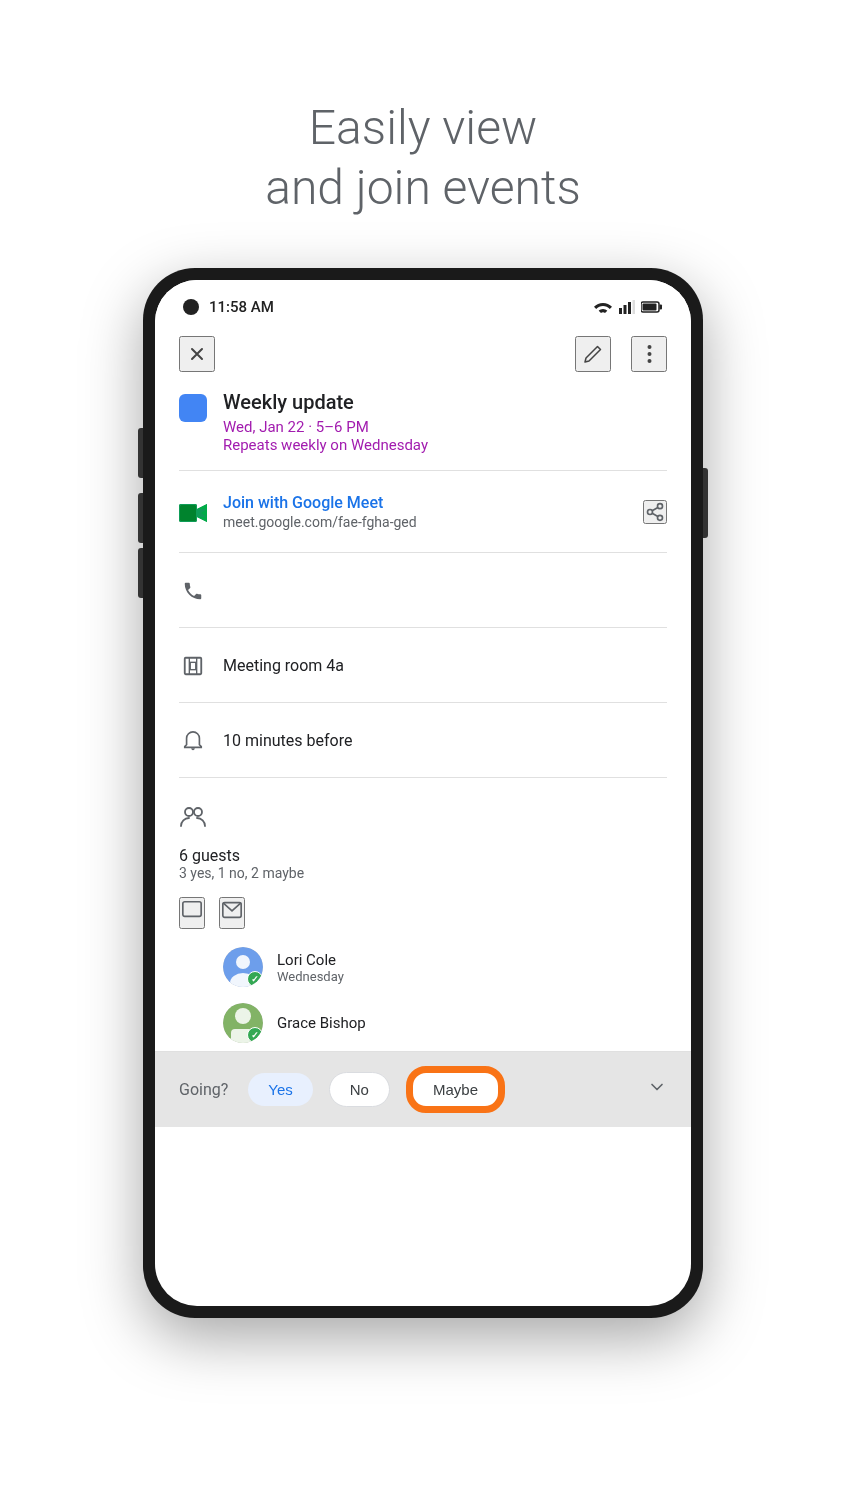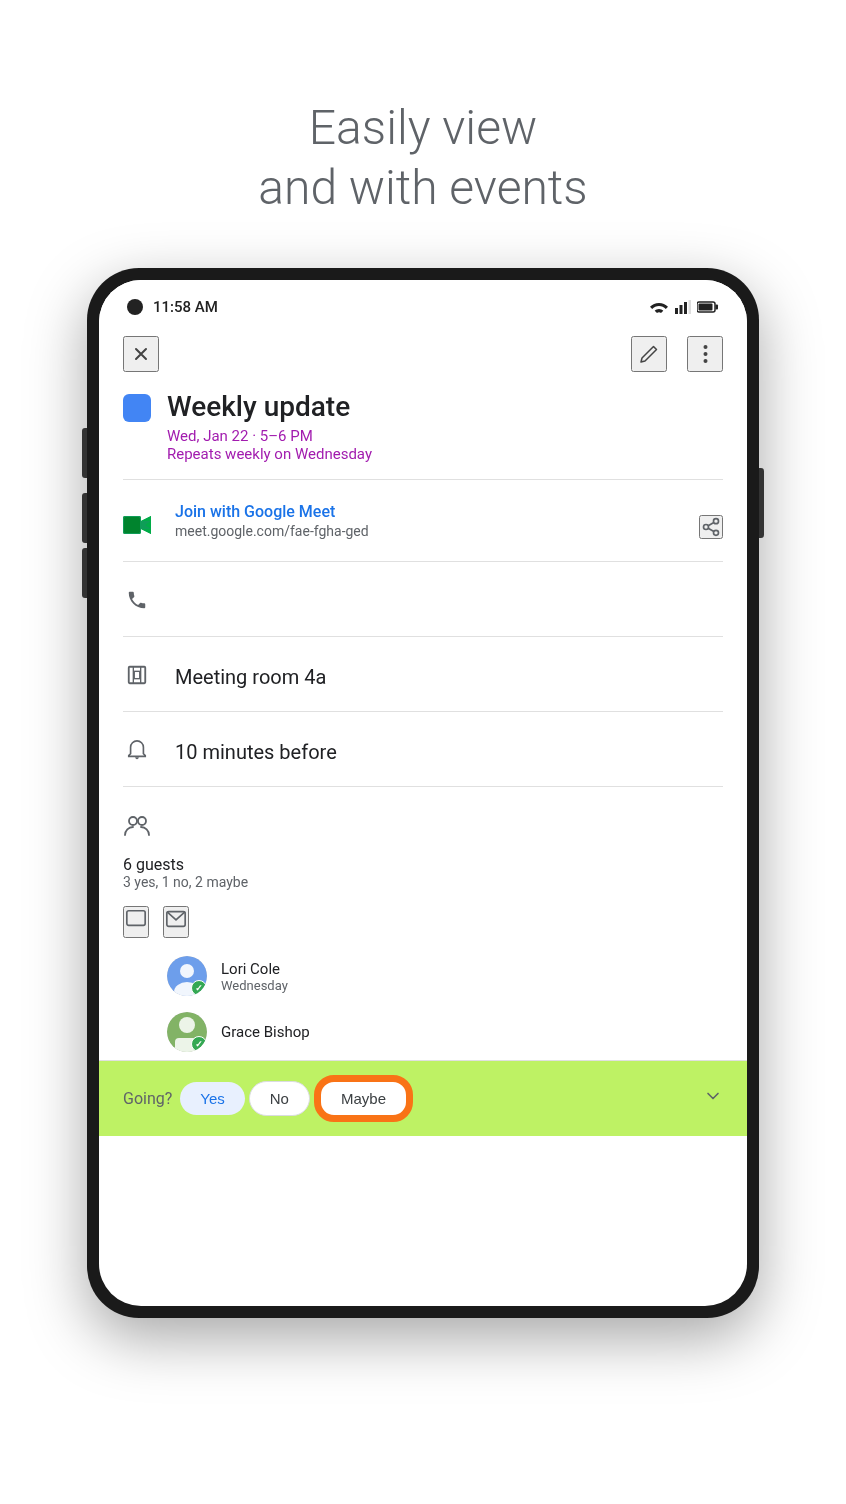--- a/index.html
+++ b/index.html
@@ -22,21 +22,21 @@
     .page-header h1 {
       font-size: 48px;
       font-weight: 300;
       color: #5f6368;
       line-height: 1.25;
       margin-top: 38px;
     }
 
     
     .phone-shell {
-      width: 672px;
+      width: 560px;
       min-height: 1050px;
       background: #1a1a1a;
       border-radius: 52px;
       padding: 12px;
       box-shadow: 0 20px 60px rgba(0,0,0,0.35);
       position: relative;
     }
 
     
     .phone-shell::before {
@@ -137,42 +137,42 @@
     }
     .event-color-dot {
       width: 28px;
       height: 28px;
       background: #4285F4;
       border-radius: 6px;
       flex-shrink: 0;
       margin-top: 4px;
     }
     .event-title-info h2 {
-      font-size: 28px;
+      font-size: 20px;
       font-weight: 500;
       color: #202124;
       margin-bottom: 4px;
     }
     .event-date, .event-repeat {
       font-size: 15px;
       color: #a21caf;
     }
 
     
     .divider {
       height: 1px;
       background: #e0e0e0;
       margin: 12px 0;
     }
 
     
     .info-row {
       display: flex;
-      align-items: flex-end;
-      gap: 24px;
+      align-items: center;
+      gap: 16px;
       padding: 10px 0;
     }
     .info-icon {
       width: 28px;
       height: 28px;
       flex-shrink: 0;
       display: flex;
       align-items: center;
       justify-content: center;
       color: #5f6368;
@@ -188,21 +188,21 @@
       font-weight: 500;
       cursor: pointer;
     }
     .info-sub {
       color: #5f6368;
       font-size: 14px;
       margin-top: 2px;
     }
     .info-plain {
       color: #202124;
-      font-size: 20px;
+      font-size: 16px;
     }
     .info-secondary-link {
       color: #1a73e8;
       font-size: 14px;
       cursor: pointer;
       margin-top: 4px;
     }
     .share-icon-btn {
       display: flex;
       align-items: center;
@@ -281,25 +281,25 @@
       font-size: 15px;
       color: #202124;
     }
     .guest-role {
       font-size: 13px;
       color: #5f6368;
     }
 
     
     .bottom-bar {
-      background: #bef264;
+      background: #e5e5e5;
       padding: 14px 24px;
       display: flex;
       align-items: center;
-      gap: 4px;
+      gap: 16px;
       border-top: 1px solid #e0e0e0;
     }
     .going-label {
       font-size: 16px;
       color: #5f6368;
       margin-right: 4px;
     }
     .rsvp-btn {
       padding: 8px 20px;
       border-radius: 20px;
@@ -328,21 +328,21 @@
       font-size: 22px;
       cursor: pointer;
     }
   </style>
 </head>
 <body>
 
 <div class="page-header">
   <h1>
     <span>Easily view</span><br>
-    <span>and with events</span>
+    <span>and join events</span>
   </h1>
 </div>
 
 <div class="phone-shell">
   <div class="phone-screen">
 
     <div class="status-bar">
       <div class="status-bar-left">
         <div class="camera-dot"></div>
         <span class="status-time">11:58 AM</span>

